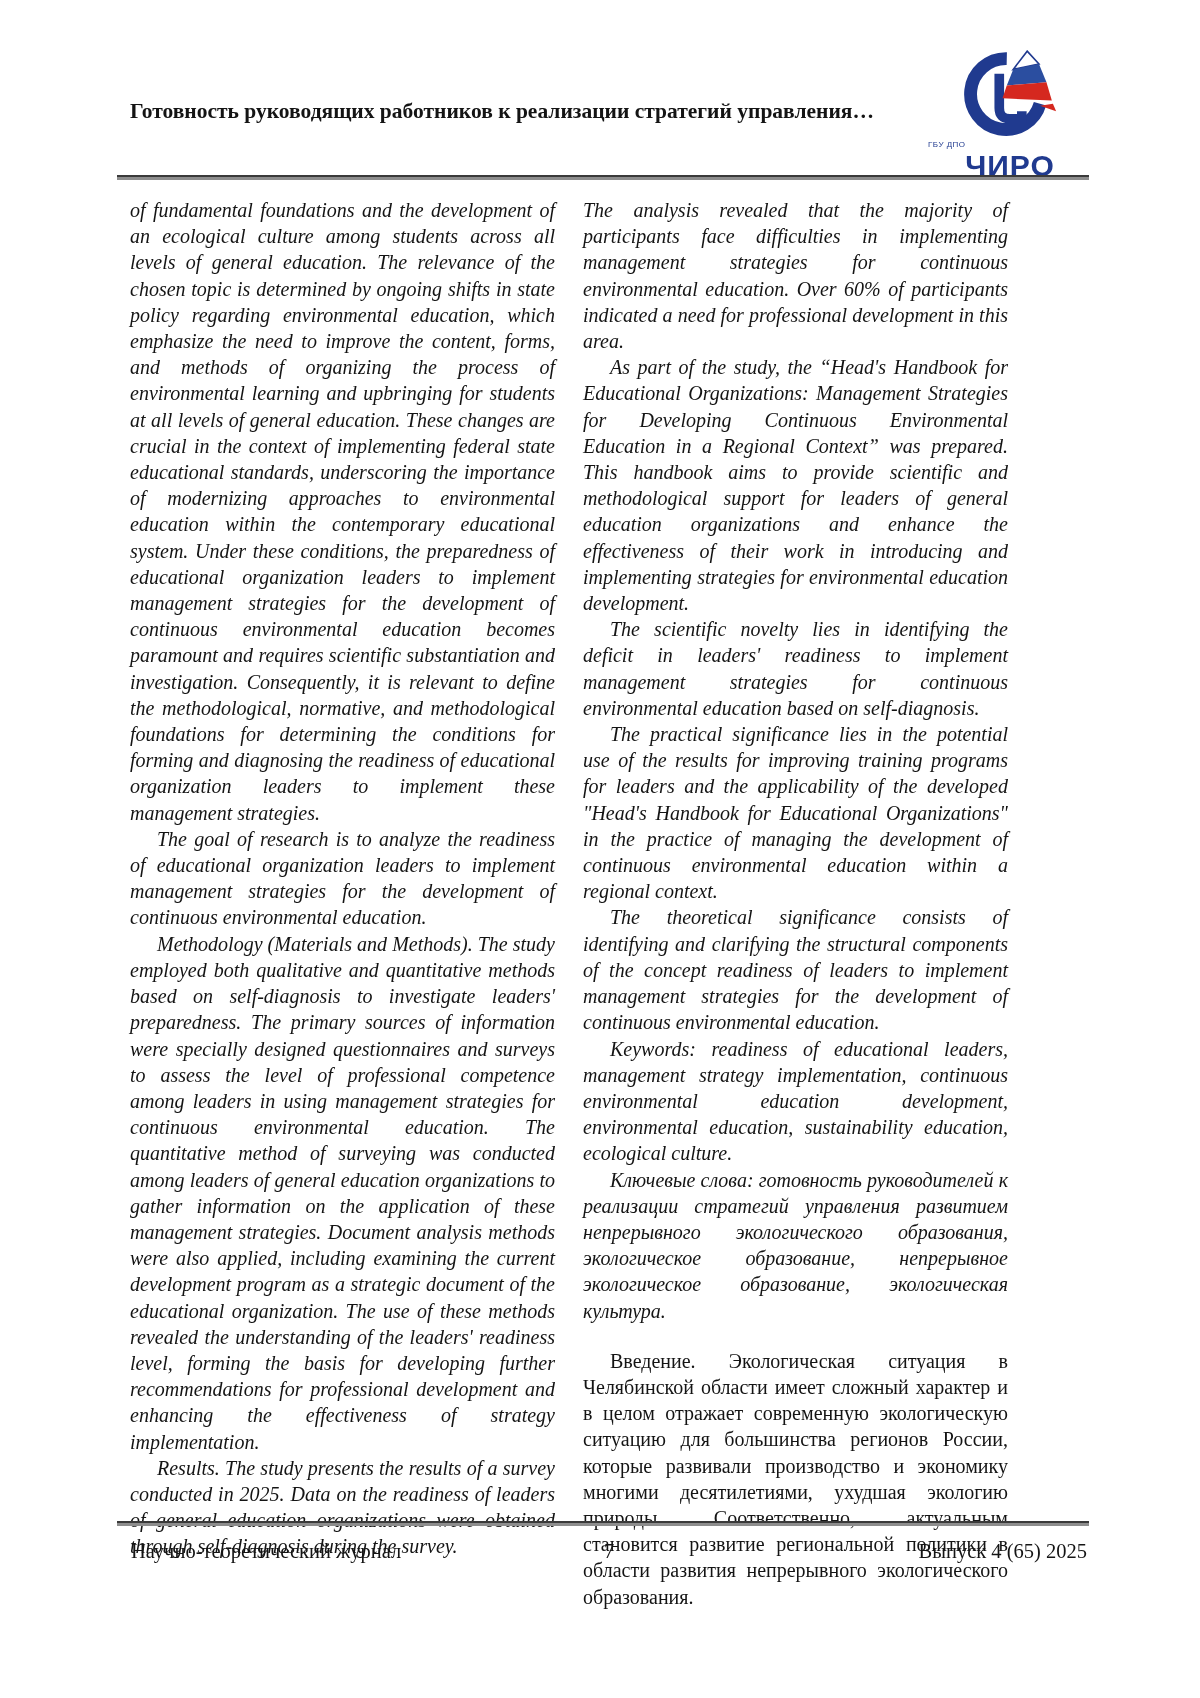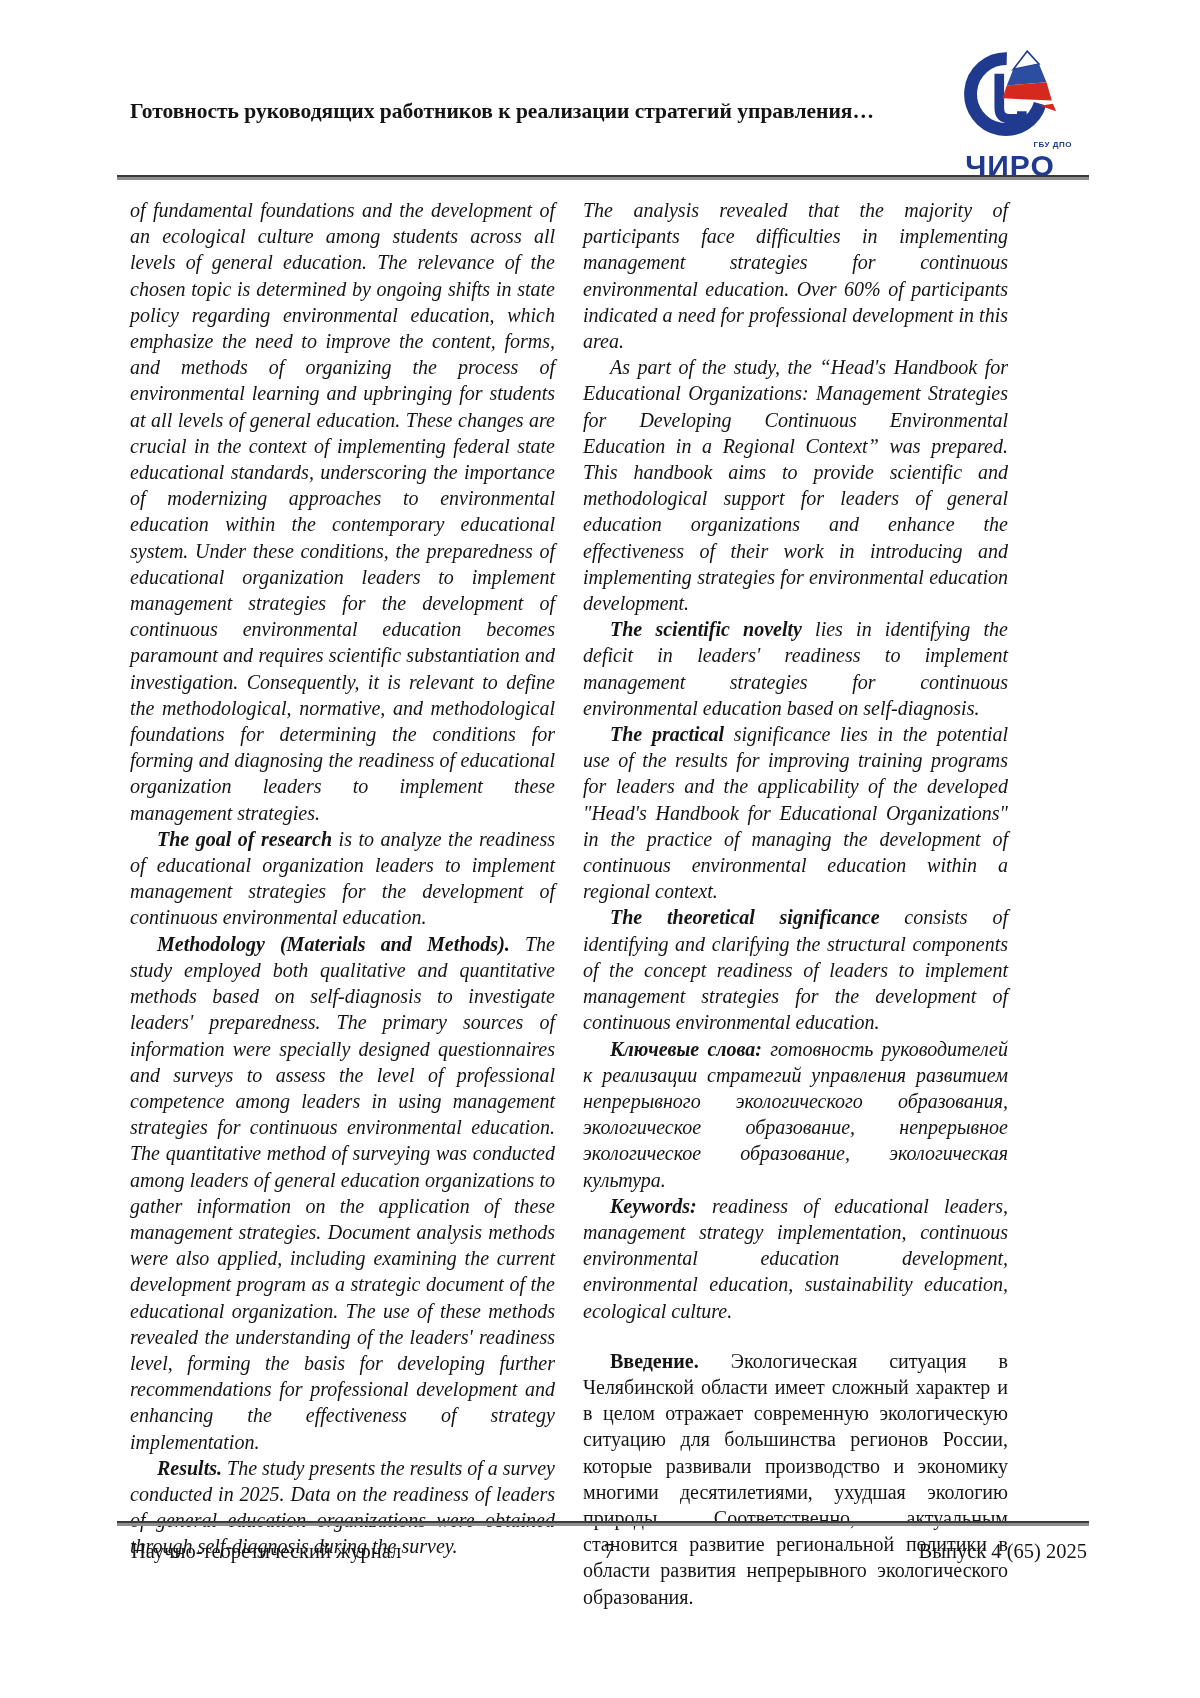--- a/index.html
+++ b/index.html
@@ -13,22 +13,22 @@
   .hdr { position:absolute; left:130px; top:82px; width:800px; }
   .hdr .authors, .hdr .running-title {
     font-weight:bold; font-size:21.5px; line-height:26px; white-space:nowrap;
   }
   .hdr .running-title { margin-top:16px; }
 
   
   .logo { position:absolute; left:928px; top:50px; width:164px; text-align:center; line-height:1; }
   .logo .org-type {
     font-family:"Liberation Sans","DejaVu Sans",sans-serif;
-    font-size:8px; font-weight:bold; color:#203a8f;
-    text-align:right; padding-right:20px; margin-top:2px; letter-spacing:.5px;
+    font-size:8px; font-weight:normal; color:#203a8f;
+    text-align:left; padding-right:20px; margin-top:2px; letter-spacing:.5px;
   }
   .logo .acronym {
     font-family:"Liberation Sans","DejaVu Sans",sans-serif;
     font-size:30px; font-weight:bold; color:#203a8f; letter-spacing:1px; margin-top:2px;
   }
 
   
   .rule {
     position:absolute; left:117px; width:972px; height:3px;
     background:#8d8d8d; border-top:2px solid #3a3a3a;
@@ -42,21 +42,21 @@
     display:flex; gap:28px;
   }
   .col { width:425px; }
   .para {
     margin:0; font-size:20px; font-style:italic; line-height:26.2px;
     text-align:justify; hyphens:auto; -webkit-hyphens:auto;
   }
   .para.indent { text-indent:27px; }
   .para.upright { font-style:normal; }
   .para.space-before { margin-top:24px; }
-  .lead { font-weight:bold; }
+  .lead { font-weight:normal; }
 
   
   .footer {
     position:absolute; left:117px; top:1538px; width:972px;
     display:flex; align-items:baseline; font-size:20.5px; line-height:26px;
   }
   .footer > div { flex:1; }
   .footer .f-left  { text-align:left;  padding-left:14px; }
   .footer .f-center{ text-align:center; }
   .footer .f-right { text-align:right; padding-right:2px; }
@@ -96,22 +96,22 @@
       <p lang="en" class="para indent"><span class="lead">Methodology (Materials and Methods).</span><span> The study employed both qualitative and quantitative methods based on self-diagnosis to investigate leaders' preparedness. The primary sources of information were specially designed questionnaires and surveys to assess the level of professional competence among leaders in using management strategies for continuous environmental education. The quantitative method of surveying was conducted among leaders of general education organizations to gather information on the application of these management strategies. Document analysis methods were also applied, including examining the current development program as a strategic document of the educational organization. The use of these methods revealed the understanding of the leaders' readiness level, forming the basis for developing further recommendations for professional development and enhancing the effectiveness of strategy implementation.</span></p>
       <p lang="en" class="para indent"><span class="lead">Results.</span><span> The study presents the results of a survey conducted in 2025. Data on the readiness of leaders of general education organizations were obtained through self-diagnosis during the survey.</span></p>
     </div>
 
     <div class="col">
       <p lang="en" class="para"><span>The analysis revealed that the majority of participants face difficulties in implementing management strategies for continuous environmental education. Over 60% of participants indicated a need for professional development in this area.</span></p>
       <p lang="en" class="para indent"><span>As part of the study, the “Head's Handbook for Educational Organizations: Management Strategies for Developing Continuous Environmental Education in a Regional Context” was prepared. This handbook aims to provide scientific and methodological support for leaders of general education organizations and enhance the effectiveness of their work in introducing and implementing strategies for environmental education development.</span></p>
       <p lang="en" class="para indent"><span class="lead">The scientific novelty</span><span> lies in identifying the deficit in leaders' readiness to implement management strategies for continuous environmental education based on self-diagnosis.</span></p>
       <p lang="en" class="para indent"><span class="lead">The practical</span><span> significance lies in the potential use of the results for improving training programs for leaders and the applicability of the developed "Head's Handbook for Educational Organizations" in the practice of managing the development of continuous environmental education within a regional context.</span></p>
       <p lang="en" class="para indent"><span class="lead">The theoretical significance</span><span> consists of identifying and clarifying the structural components of the concept readiness of leaders to implement management strategies for the development of continuous environmental education.</span></p>
+      <p lang="en" class="para indent"><span class="lead">Keywords:</span><span> readiness of educational leaders, management strategy implementation, continuous environmental education development, environmental education, sustainability education, ecological culture.</span></p>
       <p lang="ru" class="para indent"><span class="lead">Ключевые слова:</span><span> готовность руководителей к реализации стратегий управления развитием непрерывного экологического образования, экологическое образование, непрерывное экологическое образование, экологическая культура.</span></p>
-      <p lang="en" class="para indent"><span class="lead">Keywords:</span><span> readiness of educational leaders, management strategy implementation, continuous environmental education development, environmental education, sustainability education, ecological culture.</span></p>
       <p lang="ru" class="para indent upright space-before"><span class="lead">Введение.</span><span> Экологическая ситуация в Челябинской области имеет сложный характер и в целом отражает современную экологическую ситуацию для большинства регионов России, которые развивали производство и экономику многими десятилетиями, ухудшая экологию природы. Соответственно, актуальным становится развитие региональной политики в области развития непрерывного экологического образования.</span></p>
     </div>
 
   </div>
 
   <div class="rule bottom"></div>
 
   <div class="footer">
     <div class="f-left">Научно-теоретический журнал</div>
     <div class="f-center">7</div>

